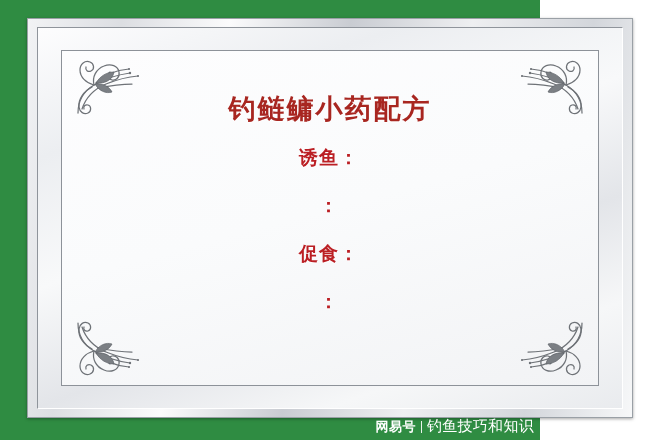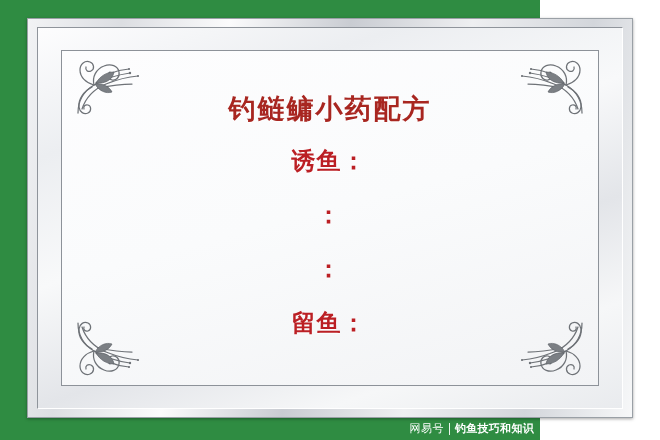--- a/index.html
+++ b/index.html
@@ -119,21 +119,21 @@
     flex-direction: column;
     align-items: center;
     gap: 22px;
   }
 
   .line {
     display: flex;
     align-items: center;
     white-space: nowrap;
     font-family: "DejaVu Serif", "Liberation Serif", serif;
-    font-size: 24px;
+    font-size: 19px;
     font-weight: 700;
     text-shadow: 0 1px 0 rgba(255,255,255,0.85);
   }
 
   .line-label {
     color: #bb1f24;
     letter-spacing: 1px;
   }
   .line-colon {
     color: #bb1f24;
@@ -149,33 +149,33 @@
     position: absolute;
     right: 6px;
     bottom: 4px;
     display: flex;
     align-items: center;
     gap: 5px;
     color: #ffffff;
     font-family: "DejaVu Sans", "Liberation Sans", sans-serif;
   }
   .wm-brand {
-    font-size: 11px;
-    font-weight: 400;
+    font-size: 13px;
+    font-weight: 700;
     letter-spacing: 0.5px;
   }
   .wm-sep {
     width: 1px;
     height: 12px;
     background: #ffffff;
     opacity: 0.9;
   }
   .wm-account {
-    font-size: 11px;
-    font-weight: 700;
+    font-size: 15px;
+    font-weight: 400;
     letter-spacing: 0.3px;
   }
 </style>
 </head>
 <body>
 
 <div id="poster">
 
   <div class="frame-outer">
     <div class="frame-bevel">
@@ -283,25 +283,25 @@
             <div class="line">
               <span class="line-label">诱鱼</span>
               <span class="line-colon">：</span>
             </div>
 
             <div class="line">
               <span class="line-colon">：</span>
             </div>
 
             <div class="line">
+              <span class="line-label">促食</span>
               <span class="line-colon">：</span>
             </div>
 
             <div class="line">
-              <span class="line-label">留鱼</span>
               <span class="line-colon">：</span>
             </div>
 
           </div>
         </div>
 
       </div>
     </div>
   </div>
 

